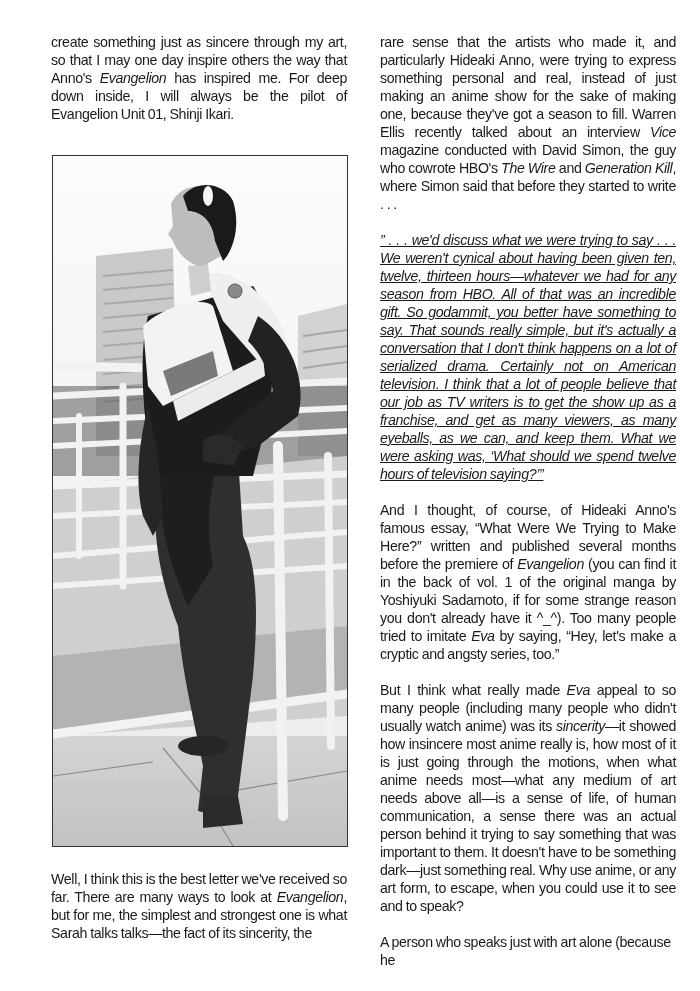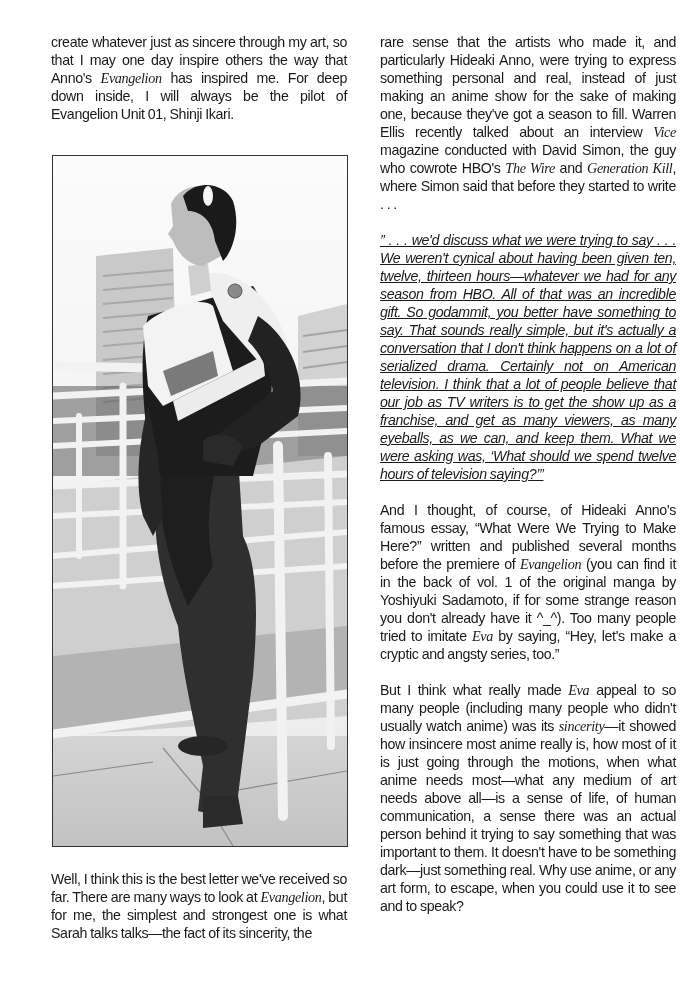--- a/index.html
+++ b/index.html
@@ -7,30 +7,30 @@
          font-family: "Liberation Sans", sans-serif; color: #1a1a1a; }
   .col { position: absolute; font-size: 14.2px; line-height: 18px;
          letter-spacing: -0.35px; word-spacing: -0.5px; }
   .col p { margin: 0; text-align: justify; text-align-last: auto; }
   .col .gap { height: 18px; }
   .left-top { left: 51px; top: 33px; width: 296px; }
   .left-bottom { left: 51px; top: 870px; width: 296px; }
   .right { left: 380px; top: 33px; width: 296px; }
   .sig { text-align: right !important; }
   .quote { font-style: italic; text-decoration: underline; }
-  em { font-style: italic; font-family: Liberation Serif, serif; }
+  em { font-style: italic; }
   .photo { position: absolute; left: 52px; top: 155px; width: 294px; height: 690px;
            border: 1.5px solid #333; background: #f4f4f4; overflow: hidden; }
   .photo svg { display: block; width: 100%; height: 100%; }
 </style>
 </head>
 <body>
 
 <div class="col left-top">
-  <p><span>create whatever just as sincere through my art, so that I may one day inspire others the way that Anno's </span><em>Evangelion</em><span> has inspired me. For deep down inside, I will always be the pilot of Evangelion Unit 01, Shinji Ikari.</span></p>
+  <p><span>create something just as sincere through my art, so that I may one day inspire others the way that Anno's </span><em>Evangelion</em><span> has inspired me. For deep down inside, I will always be the pilot of Evangelion Unit 01, Shinji Ikari.</span></p>
 </div>
 
 <div class="photo" title="Cosplayer dressed as Shinji Ikari in a plugsuit standing by railings with buildings behind">
   <svg viewBox="0 0 294 690" preserveAspectRatio="none">
     <defs>
       <linearGradient id="sky" x1="0" y1="0" x2="0" y2="1">
         <stop offset="0" stop-color="#fbfbfb"></stop>
         <stop offset="1" stop-color="#eaeaea"></stop>
       </linearGradient>
       <linearGradient id="ground" x1="0" y1="0" x2="0" y2="1">
@@ -129,13 +129,14 @@
 
 <div class="col right">
   <p><span>rare sense that the artists who made it, and particularly Hideaki Anno, were trying to express something personal and real, instead of just making an anime show for the sake of making one, because they've got a season to fill. Warren Ellis recently talked about an interview </span><em>Vice</em><span> magazine conducted with David Simon, the guy who cowrote HBO's </span><em>The Wire</em><span> and </span><em>Generation Kill</em><span>, where Simon said that before they started to write . . .</span></p>
   <div class="gap"></div>
   <p class="quote">” . . . we'd discuss what we were trying to say . . . We weren't cynical about having been given ten, twelve, thirteen hours—whatever we had for any season from HBO. All of that was an incredible gift. So godammit, you better have something to say. That sounds really simple, but it's actually a conversation that I don't think happens on a lot of serialized drama. Certainly not on American television. I think that a lot of people believe that our job as TV writers is to get the show up as a franchise, and get as many viewers, as many eyeballs, as we can, and keep them. What we were asking was, ‘What should we spend twelve hours of television saying?’”</p>
   <div class="gap"></div>
   <p><span>And I thought, of course, of Hideaki Anno's famous essay, “What Were We Trying to Make Here?” written and published several months before the premiere of </span><em>Evangelion</em><span> (you can find it in the back of vol. 1 of the original manga by Yoshiyuki Sadamoto, if for some strange reason you don't already have it ^_^). Too many people tried to imitate </span><em>Eva</em><span> by saying, “Hey, let's make a cryptic and angsty series, too.”</span></p>
   <div class="gap"></div>
   <p><span>But I think what really made </span><em>Eva</em><span> appeal to so many people (including many people who didn't usually watch anime) was its </span><em>sincerity</em><span>—it showed how insincere most anime really is, how most of it is just going through the motions, when what anime needs most—what any medium of art needs above all—is a sense of life, of human communication, a sense there was an actual person behind it trying to say something that was important to them. It doesn't have to be something dark—just something real. Why use anime, or any art form, to escape, when you could use it to see and to speak?</span></p>
   <div class="gap"></div>
+  <p style="text-align:left">A person who speaks just with art alone (because he</p>
 </div>
 
 </body></html>

